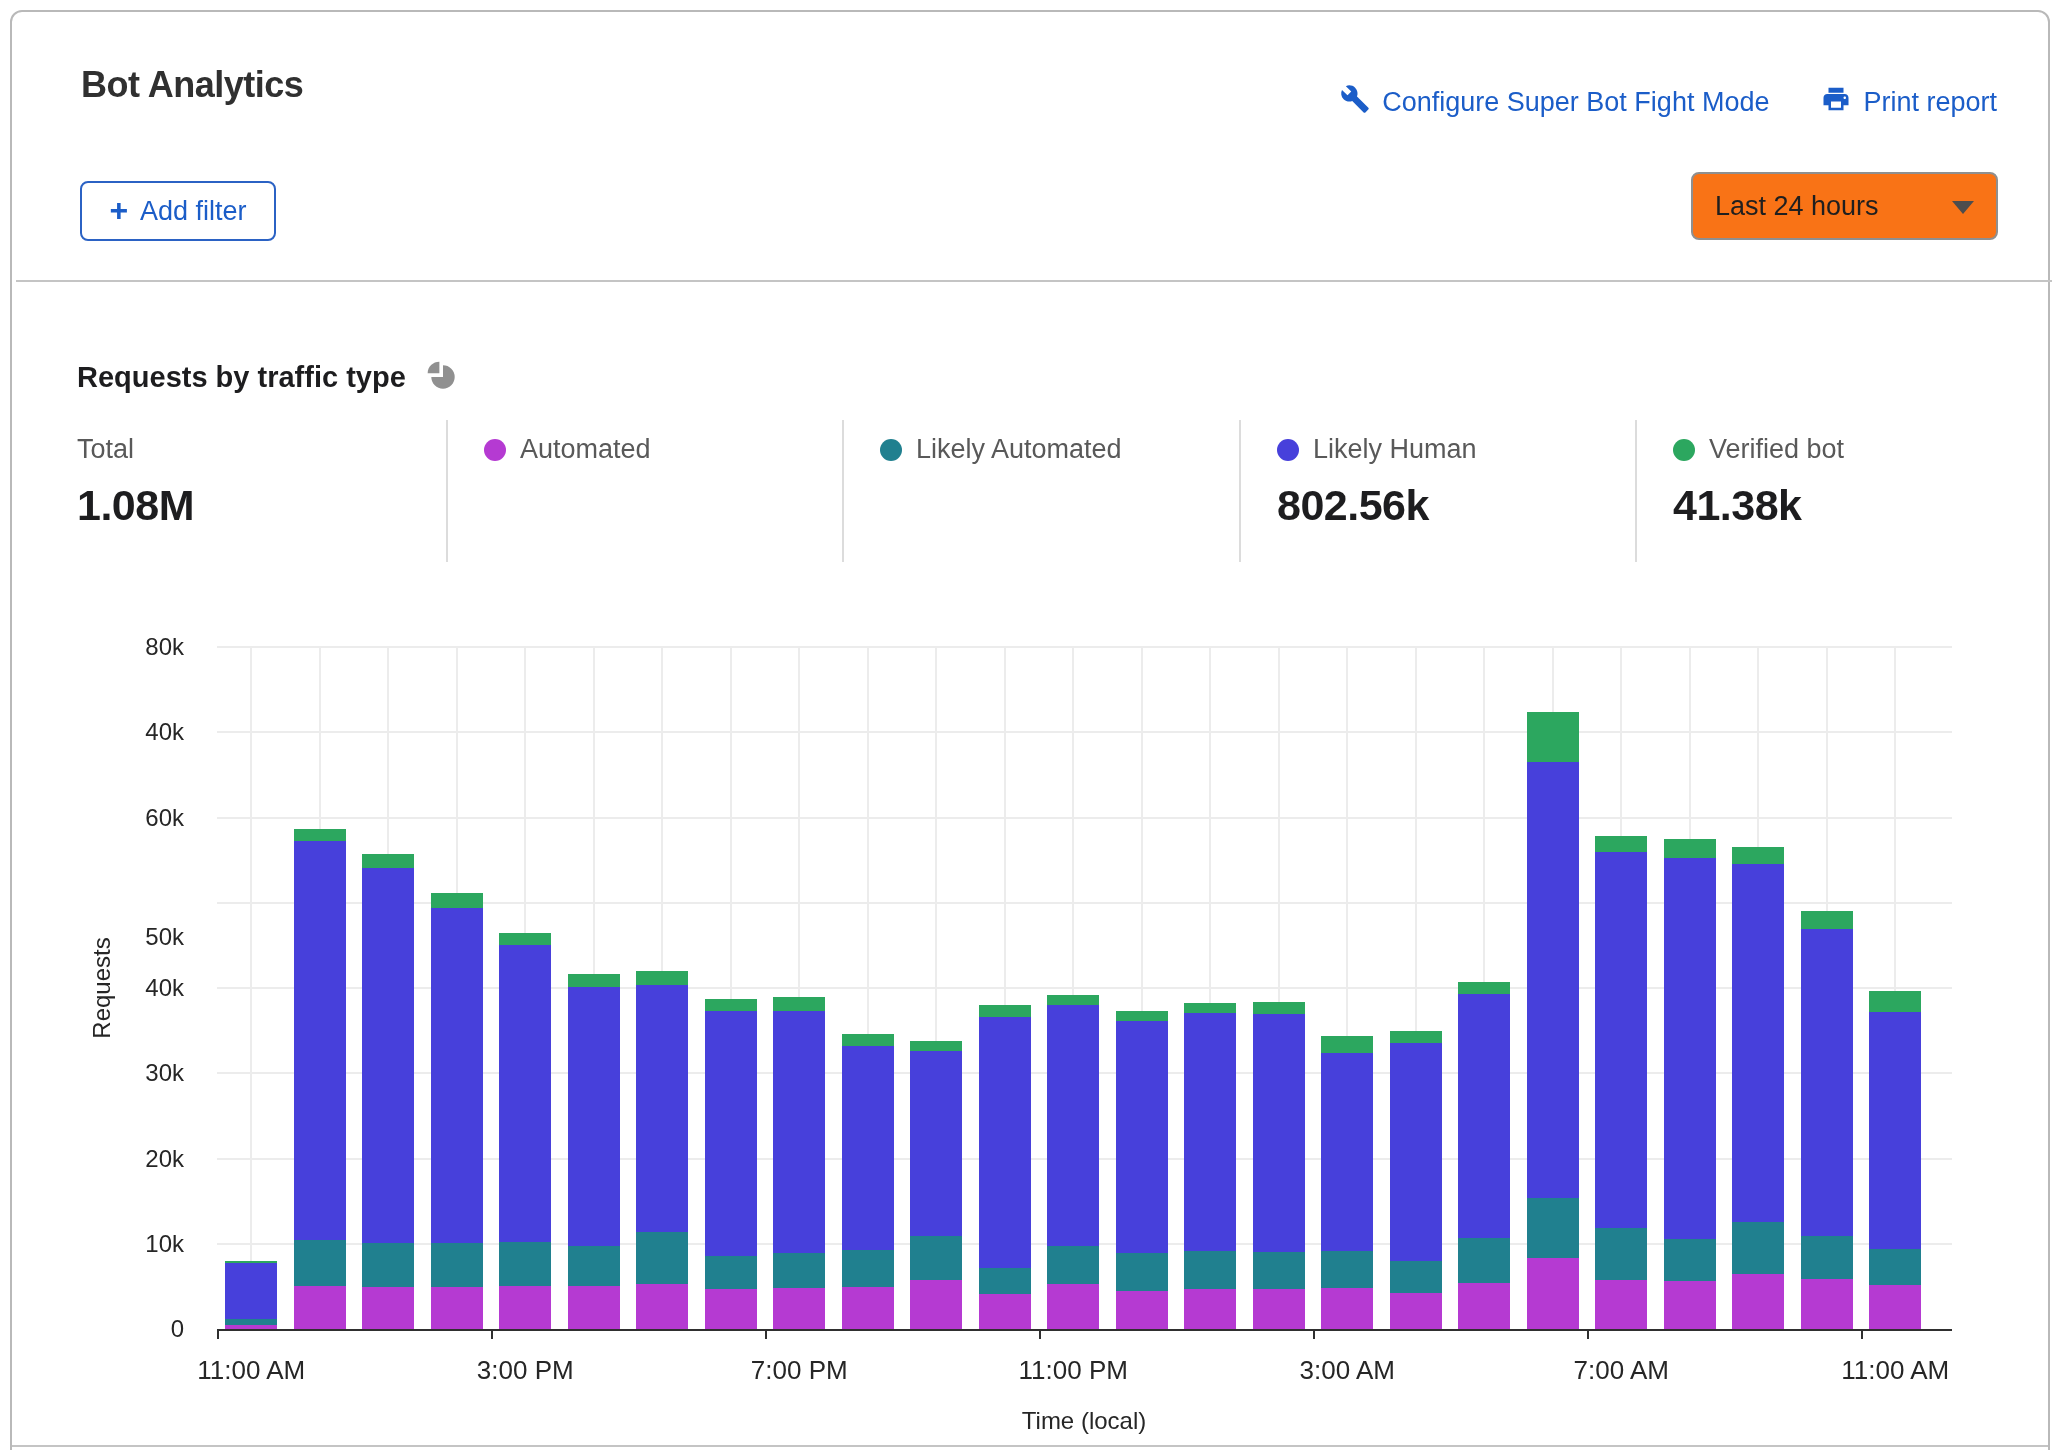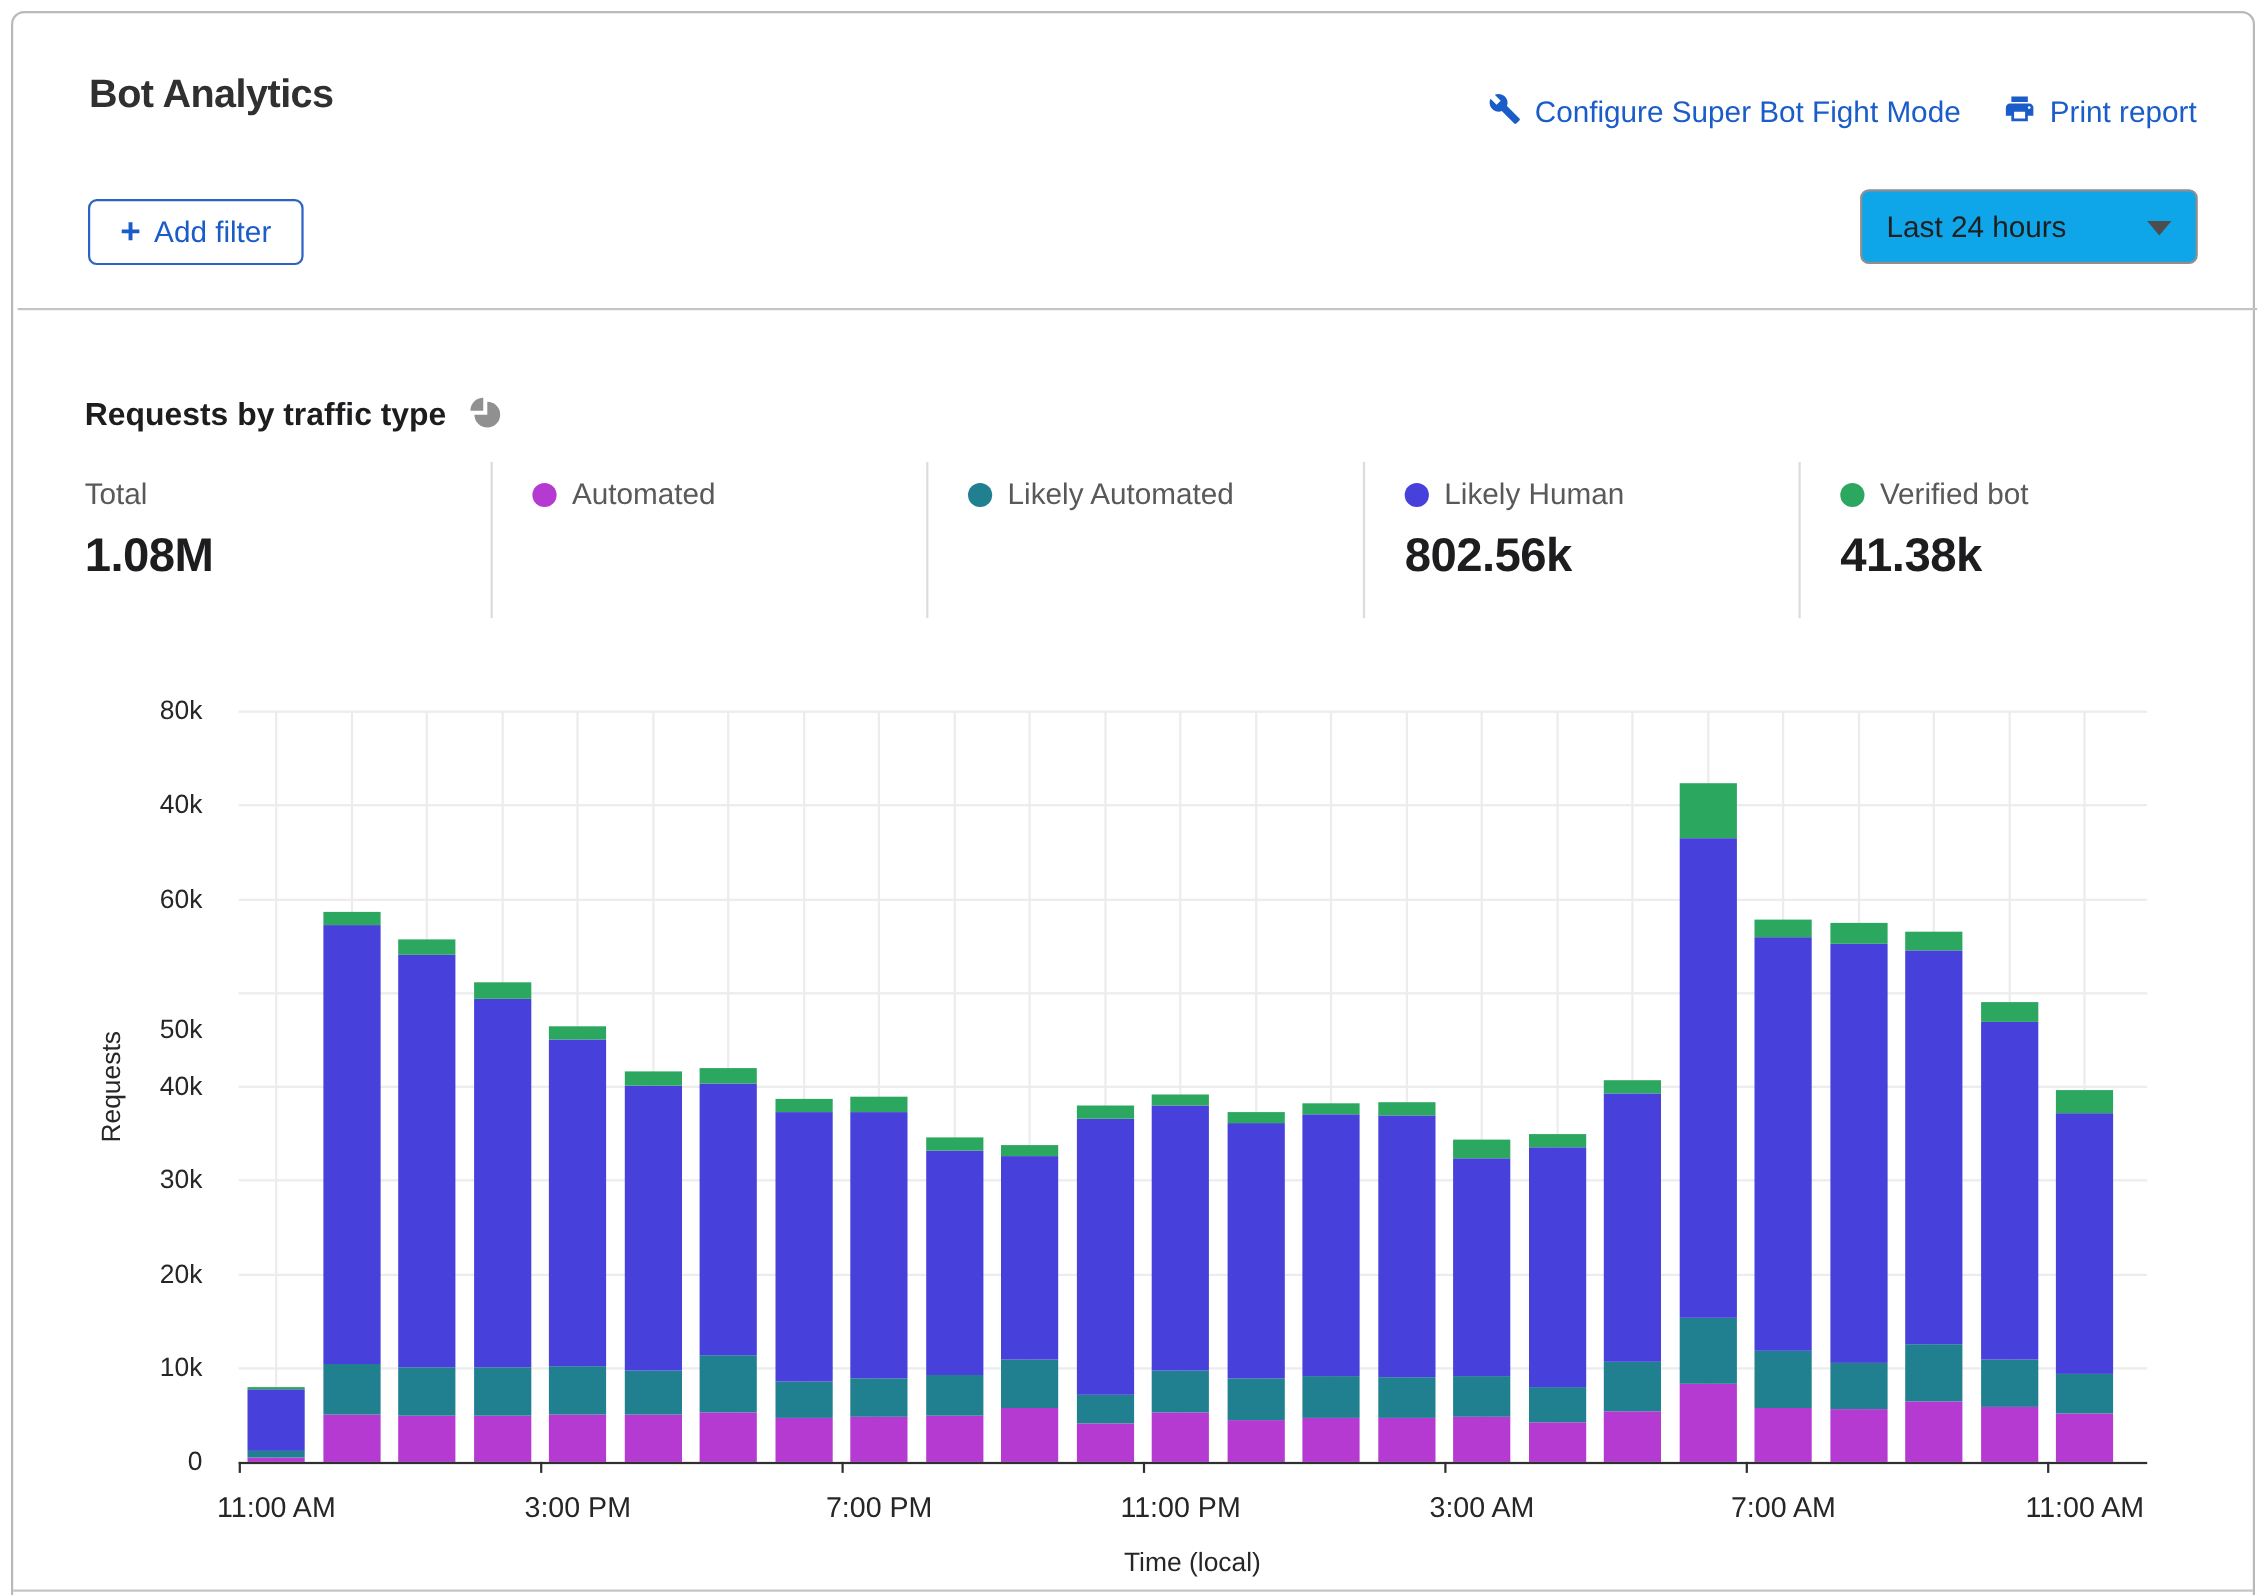--- a/index.html
+++ b/index.html
@@ -4,31 +4,31 @@
 <style>
   * { margin:0; padding:0; box-sizing:border-box; }
   html,body { background:#fff; font-family:"Liberation Sans", sans-serif; }
   .page { position:relative; width:2062px; height:1450px; overflow:hidden; background:#fff; }
   .card { position:absolute; left:10px; top:10px; width:2040px; height:1500px;
           background:#fff; border:2px solid #b9b9b9; border-radius:12px; }
   .card-header { position:absolute; left:4px; top:0; width:100%; height:270px;
                  border-bottom:2px solid #c4c4c4; }
   .page-title { position:absolute; left:65px; top:52px; font-size:36px; font-weight:bold;
                 color:#303030; letter-spacing:-0.5px; }
-  .header-links { position:absolute; right:55px; top:72px; display:flex; align-items:center; gap:39px; }
+  .header-links { position:absolute; right:55px; top:72px; display:flex; align-items:center; gap:52px; }
   .hlink { display:flex; align-items:center; gap:12px; color:#1b5dc8; font-size:27px;
            cursor:pointer; text-decoration:none; }
   .hlink svg { width:30px; height:30px; fill:#1b5dc8; }
   .add-filter-btn { position:absolute; left:64px; top:169px; width:196px; height:60px;
                     background:#fff; border:2px solid #2b62c4; border-radius:8px;
                     color:#1b5dc8; font-size:27px; font-family:"Liberation Sans", sans-serif;
                     display:flex; align-items:center; justify-content:center; gap:12px; cursor:pointer; }
   .add-filter-btn .plus { font-size:32px; font-weight:bold; line-height:30px; position:relative; top:-1px; }
   .time-select { position:absolute; left:1675px; top:160px; width:307px; height:68px;
-                 background:#0ea5e9; border:2px solid #8f8f8f; border-radius:8px;
+                 background:#f97316; border:2px solid #8f8f8f; border-radius:8px;
                  display:flex; align-items:center; cursor:pointer; }
   .time-select .val { margin-left:22px; font-size:27px; color:#1f1f1f; }
   .time-select .caret { position:absolute; right:22px; top:50%; margin-top:-5px;
                         width:0; height:0; border-left:11px solid transparent;
                         border-right:11px solid transparent; border-top:13px solid #4d4d4d; }
   .section-title-row { position:absolute; left:65px; top:346px; display:flex; align-items:center; gap:18px; }
   .section-title { font-size:29px; font-weight:bold; color:#1d1d1f; }
   .pie-icon svg { width:38px; height:38px; display:block; }
   
   .stat { position:absolute; top:408px; height:142px; }

